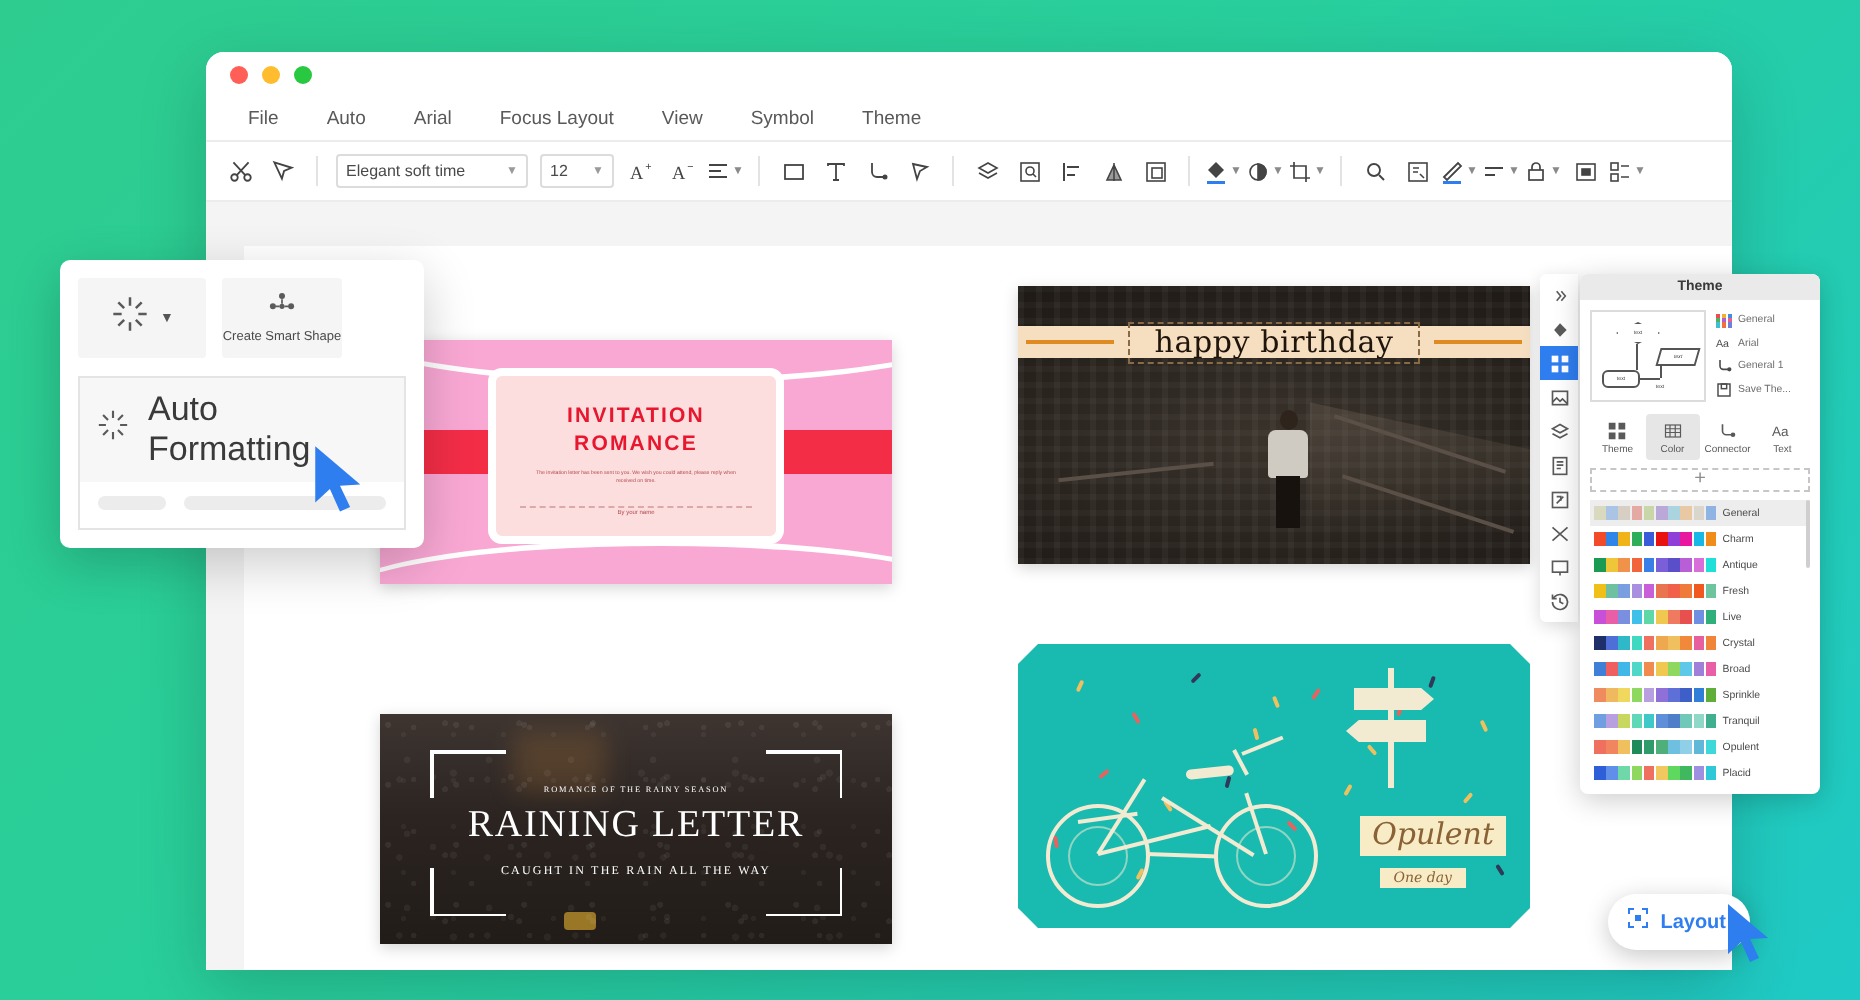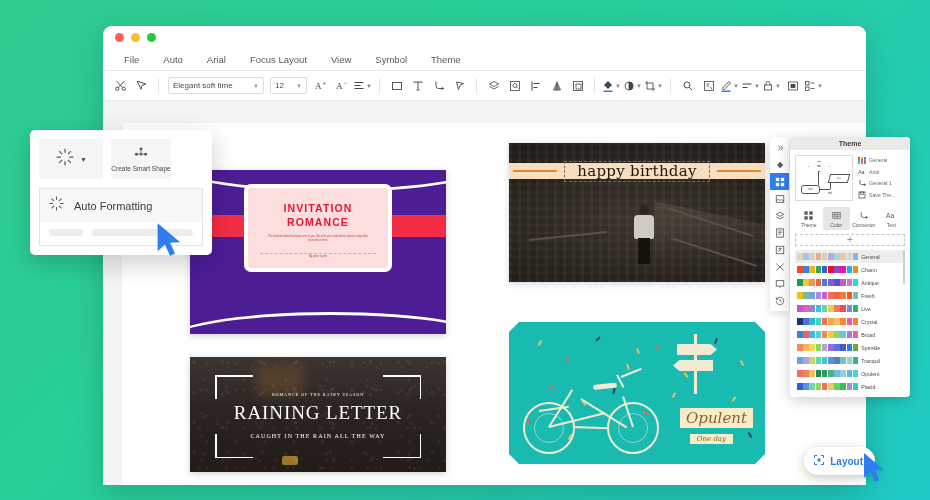--- a/index.html
+++ b/index.html
@@ -39,21 +39,21 @@
   .tb-combo .val { flex:1; overflow:hidden; white-space:nowrap; }
   .tb-combo .dd { font-size:6px; color:#9a9a9a; }
 
   .canvas-area { position:absolute; left:0; top:75px; right:0; bottom:0; background:#f4f4f4; }
   .canvas-sheet { position:absolute; left:19px; top:22px; right:0px; bottom:0px; background:#fff; }
 
   
   .slide { position:absolute; overflow:hidden; box-shadow:0 2px 7px rgba(0,0,0,.17); }
 
   
-  #slide-invitation { left:190px; top:170px; width:256px; height:164px; background:#4c1d95; }
+  #slide-invitation { left:190px; top:170px; width:256px; height:122px; background:#f9a8d4; }
   .inv-wave { position:absolute; width:130%; height:60px; left:-10%; border-radius:50%; background:transparent;
               border:3px solid #fff; }
   .inv-wave.w1 { top:-38px; }
   .inv-wave.w2 { bottom:-38px; }
   .inv-bar { position:absolute; left:0; right:0; top:45px; height:22px; background:#f42d47; }
   .inv-card { position:absolute; left:54px; top:14px; width:148px; height:88px; background:#fbdedd;
               border:4px solid #fff; border-radius:7px; display:flex; flex-direction:column;
               align-items:center; justify-content:flex-start; padding-top:13px; }
   .inv-title { color:#e8172f; font-weight:bold; font-size:10.5px; letter-spacing:1.1px; line-height:14px; text-align:center;}
   .inv-body { font-size:2.6px; color:#b5484f; text-align:center; width:108px; margin-top:6px; line-height:4px; }
@@ -173,21 +173,21 @@
   .left-pop { position:absolute; left:30px; top:130px; width:182px; background:#fff; border-radius:5px;
               box-shadow:0 8px 26px rgba(0,0,0,.20); padding:9px; z-index:20; }
   .lp-top { display:flex; gap:8px; }
   .lp-btn { background:#f5f5f5; border-radius:2px; display:flex; align-items:center; justify-content:center;
             gap:4px; }
   .lp-btn.a { width:64px; height:40px; }
   .lp-btn.b { width:60px; height:40px; flex-direction:column; gap:1px; }
   .lp-smart-label { font-size:6.5px; color:#4a4a4a; text-align:center; line-height:8px; }
   .lp-menu { margin-top:9px; border:1px solid #e4e4e4; }
   .lp-item { display:flex; align-items:center; gap:9px; padding:6px 8px; background:#f7f7f7; }
-  .lp-item-label { font-size:11px; color:#3a3a3a; }
+  .lp-item-label { font-size:17px; color:#3a3a3a; }
   .lp-bars { display:flex; gap:9px; padding:7px 9px 9px; align-items:center; }
   .lp-bar { height:7px; border-radius:4px; background:#ececec; }
 
   
   .cursor { position:absolute; z-index:30; }
 </style>
 </head>
 <body>
 
 <div class="app-window">

